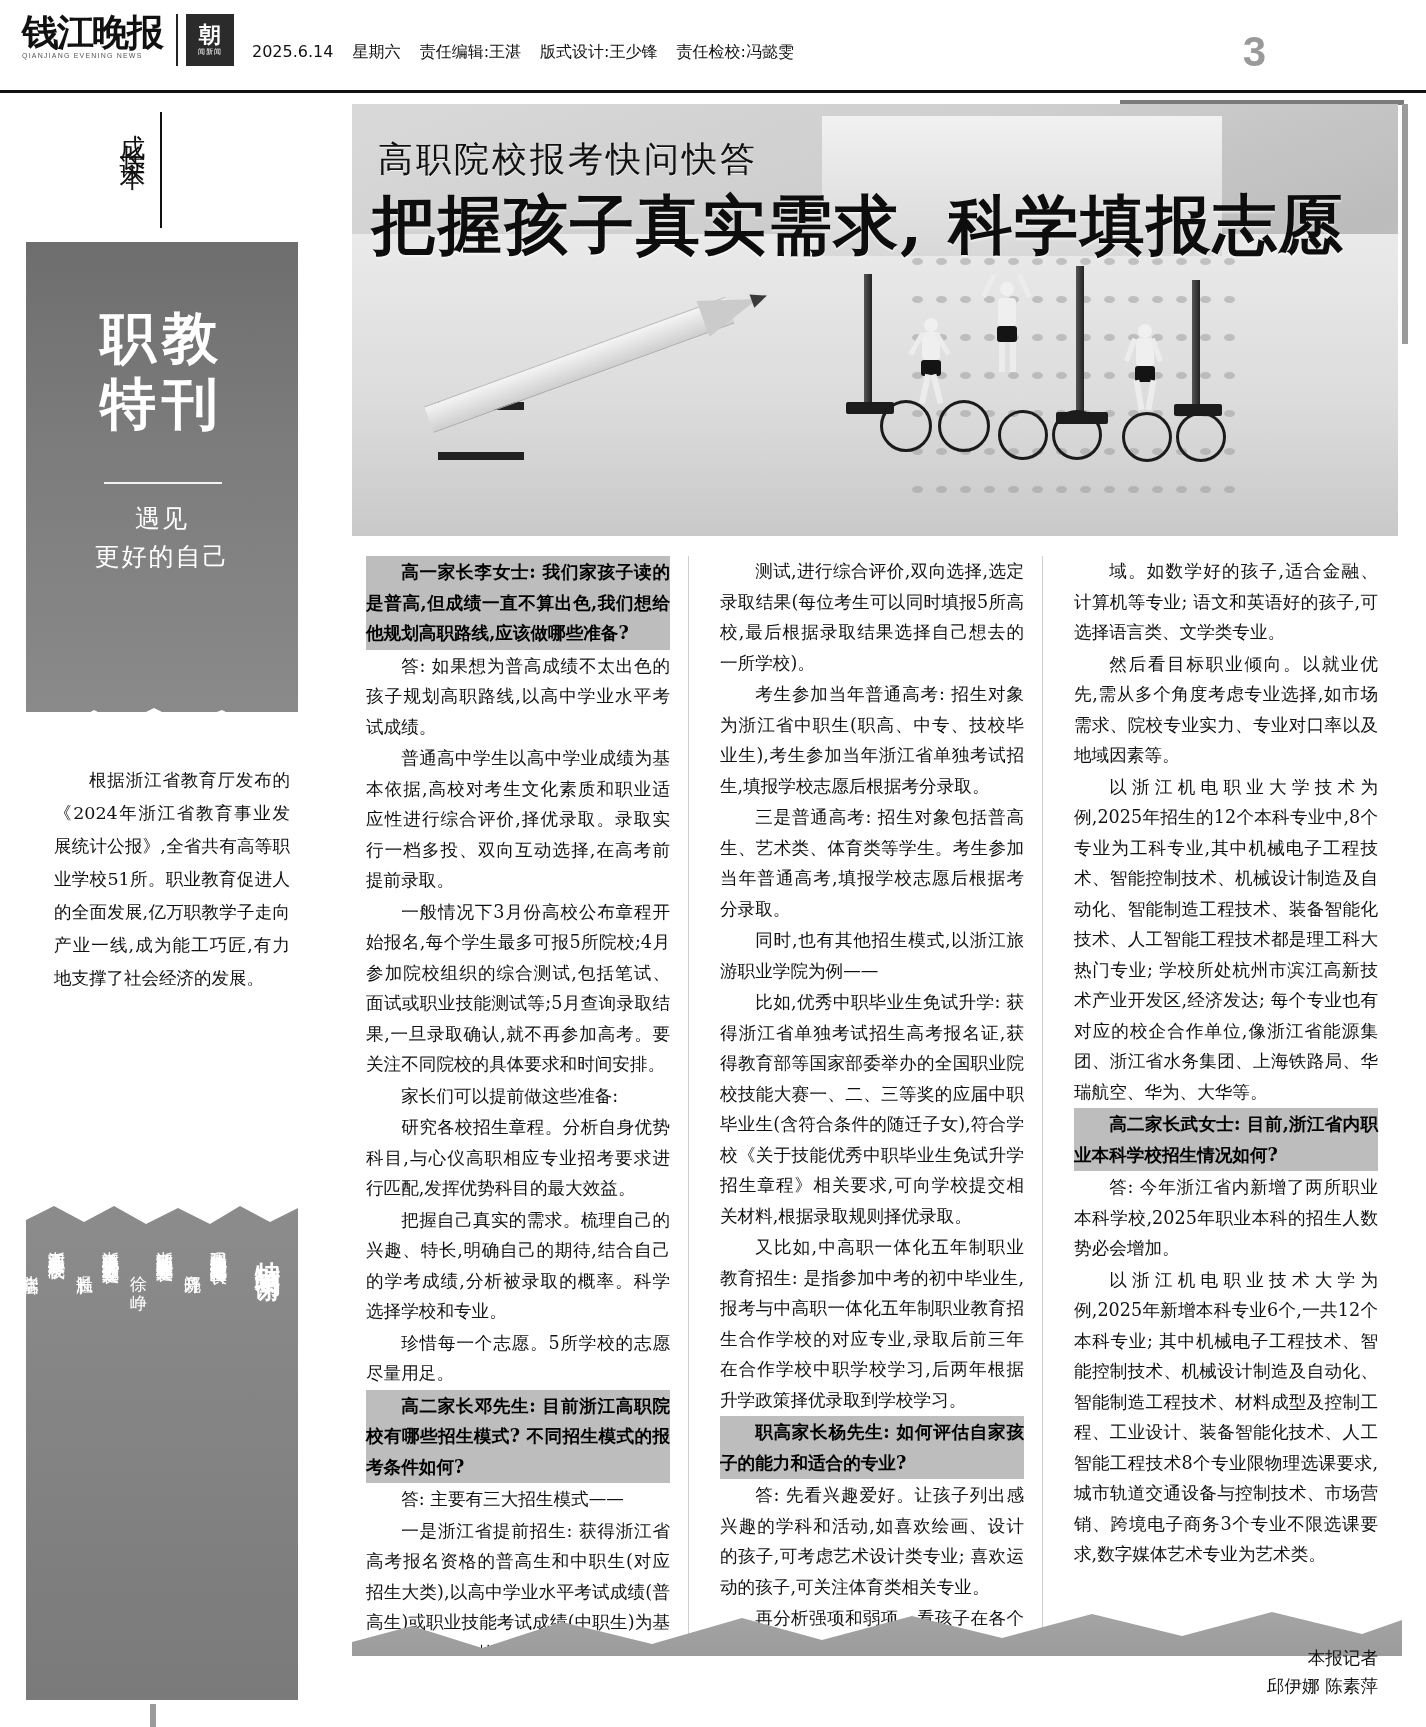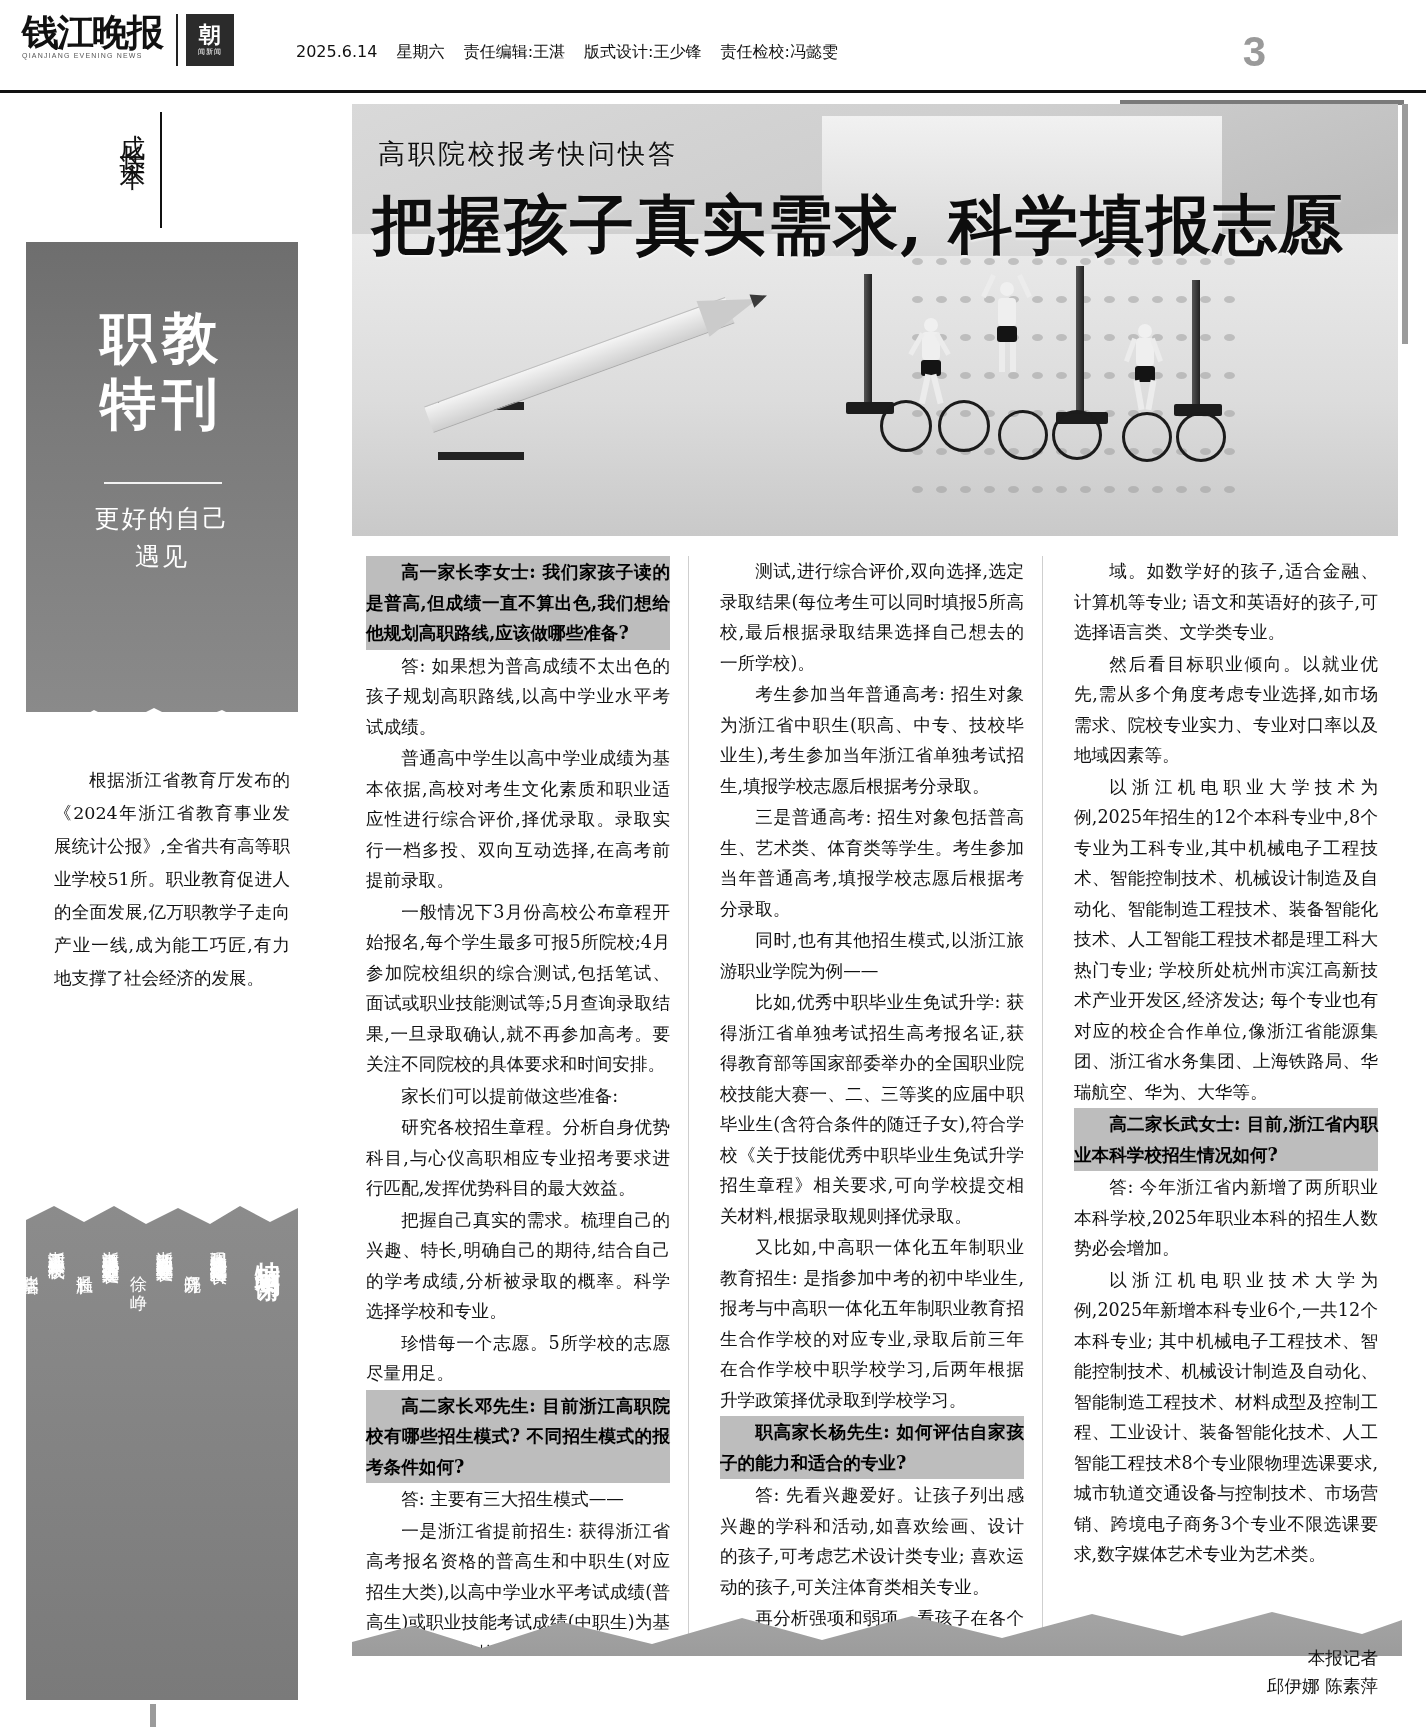--- a/index.html
+++ b/index.html
@@ -43,21 +43,20 @@
     background:#2b2b2b; color:#fff;
     display:flex; flex-direction:column; align-items:center; justify-content:center;
   }
   .logo-stamp .big { font-family:"DejaVu Serif", serif; font-size:22px; font-weight:bold; line-height:22px;}
   .logo-stamp .small { font-size:7px; letter-spacing:1px; margin-top:2px;}
   .masthead-meta {
     position:absolute; left:252px; top:42px;
     font-size:16px; color:#111;
     font-family:"DejaVu Sans", sans-serif;
     white-space:nowrap;
-    margin-left:44px;
   }
   .masthead-meta span { margin-right:14px; }
   .page-number {
     position:absolute; right:160px; top:28px;
     font-family:"Liberation Sans", sans-serif;
     font-size:42px; font-weight:bold; color:#9a9a9a;
   }
 
   .rule-top {
     position:absolute; left:0; top:90px; width:1426px; height:3px; background:#111;
@@ -178,21 +177,21 @@
   .fig .head { position:absolute; width:14px;height:14px;border-radius:50%;background:#f0f0f0;}
   .fig .torso{ position:absolute; width:18px;height:28px;background:#efefef;border-radius:4px;}
   .fig .shorts{position:absolute; width:20px;height:16px;background:#141414;border-radius:3px;}
   .fig .leg  { position:absolute; width:6px;height:30px;background:#ececec;}
   .fig .arm  { position:absolute; width:5px;height:24px;background:#ececec;}
   .bike { position:absolute; border:3px solid #1b1b1b; border-radius:50%; }
 
   .hero-kicker {
     position:absolute; left:378px; top:136px;
     font-family:"DejaVu Serif", serif;
-    font-size:27px; letter-spacing:3px; color:#111;
+    font-size:35px; letter-spacing:3px; color:#111;
     text-shadow:0 1px 0 rgba(255,255,255,.7);
   }
   .hero-title {
     position:absolute; left:372px; top:182px; width:1020px;
     font-family:"DejaVu Serif", serif; font-weight:bold;
     font-size:64px; letter-spacing:2px; color:#0d0d0d;
     text-shadow:0 2px 2px rgba(255,255,255,.6);
     white-space:nowrap;
   }
   .hero-sidebar-rule {
@@ -271,22 +270,22 @@
     <div class="vertical-label">成长读本</div>
     <div class="label-rule"></div>
 
     <div class="banner">
       <div class="banner-title">
         <div>职教</div>
         <div>特刊</div>
       </div>
       <div class="banner-rule"></div>
       <div class="banner-sub">
+        <div>遇见</div>
         <div>更好的自己</div>
-        <div>遇见</div>
       </div>
     </div>
     <div class="torn"></div>
 
     <div class="left-body">
       <p>根据浙江省教育厅发布的《2024年浙江省教育事业发展统计公报》,全省共有高等职业学校51所。职业教育促进人的全面发展,亿万职教学子走向产业一线,成为能工巧匠,有力地支撑了社会经济的发展。</p>
     </div>
 
     <div class="thanks-block">
       <div class="thanks-torn"></div>

